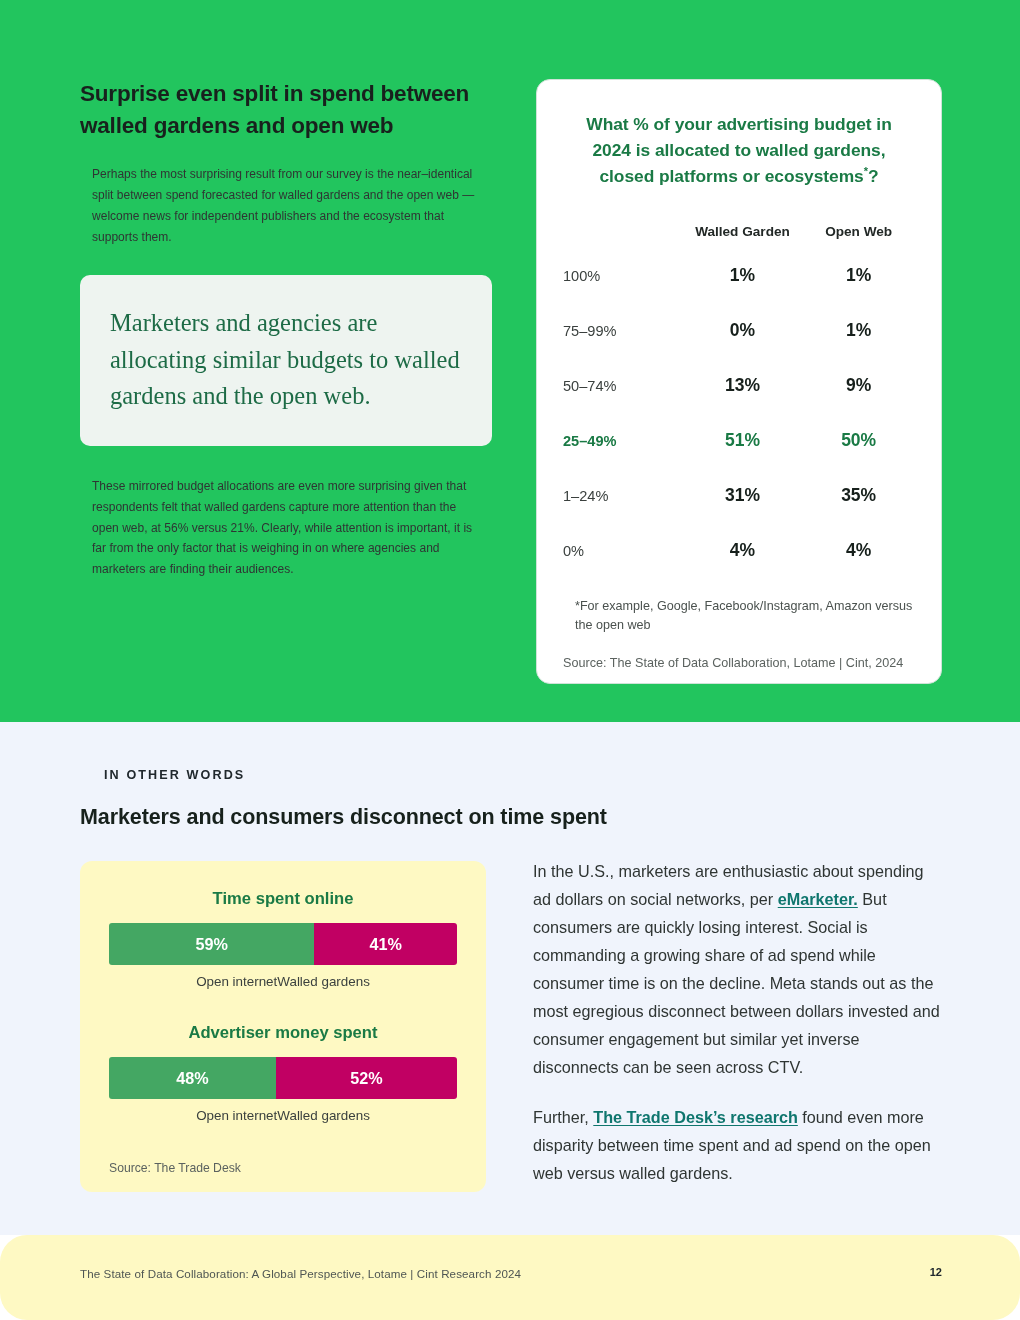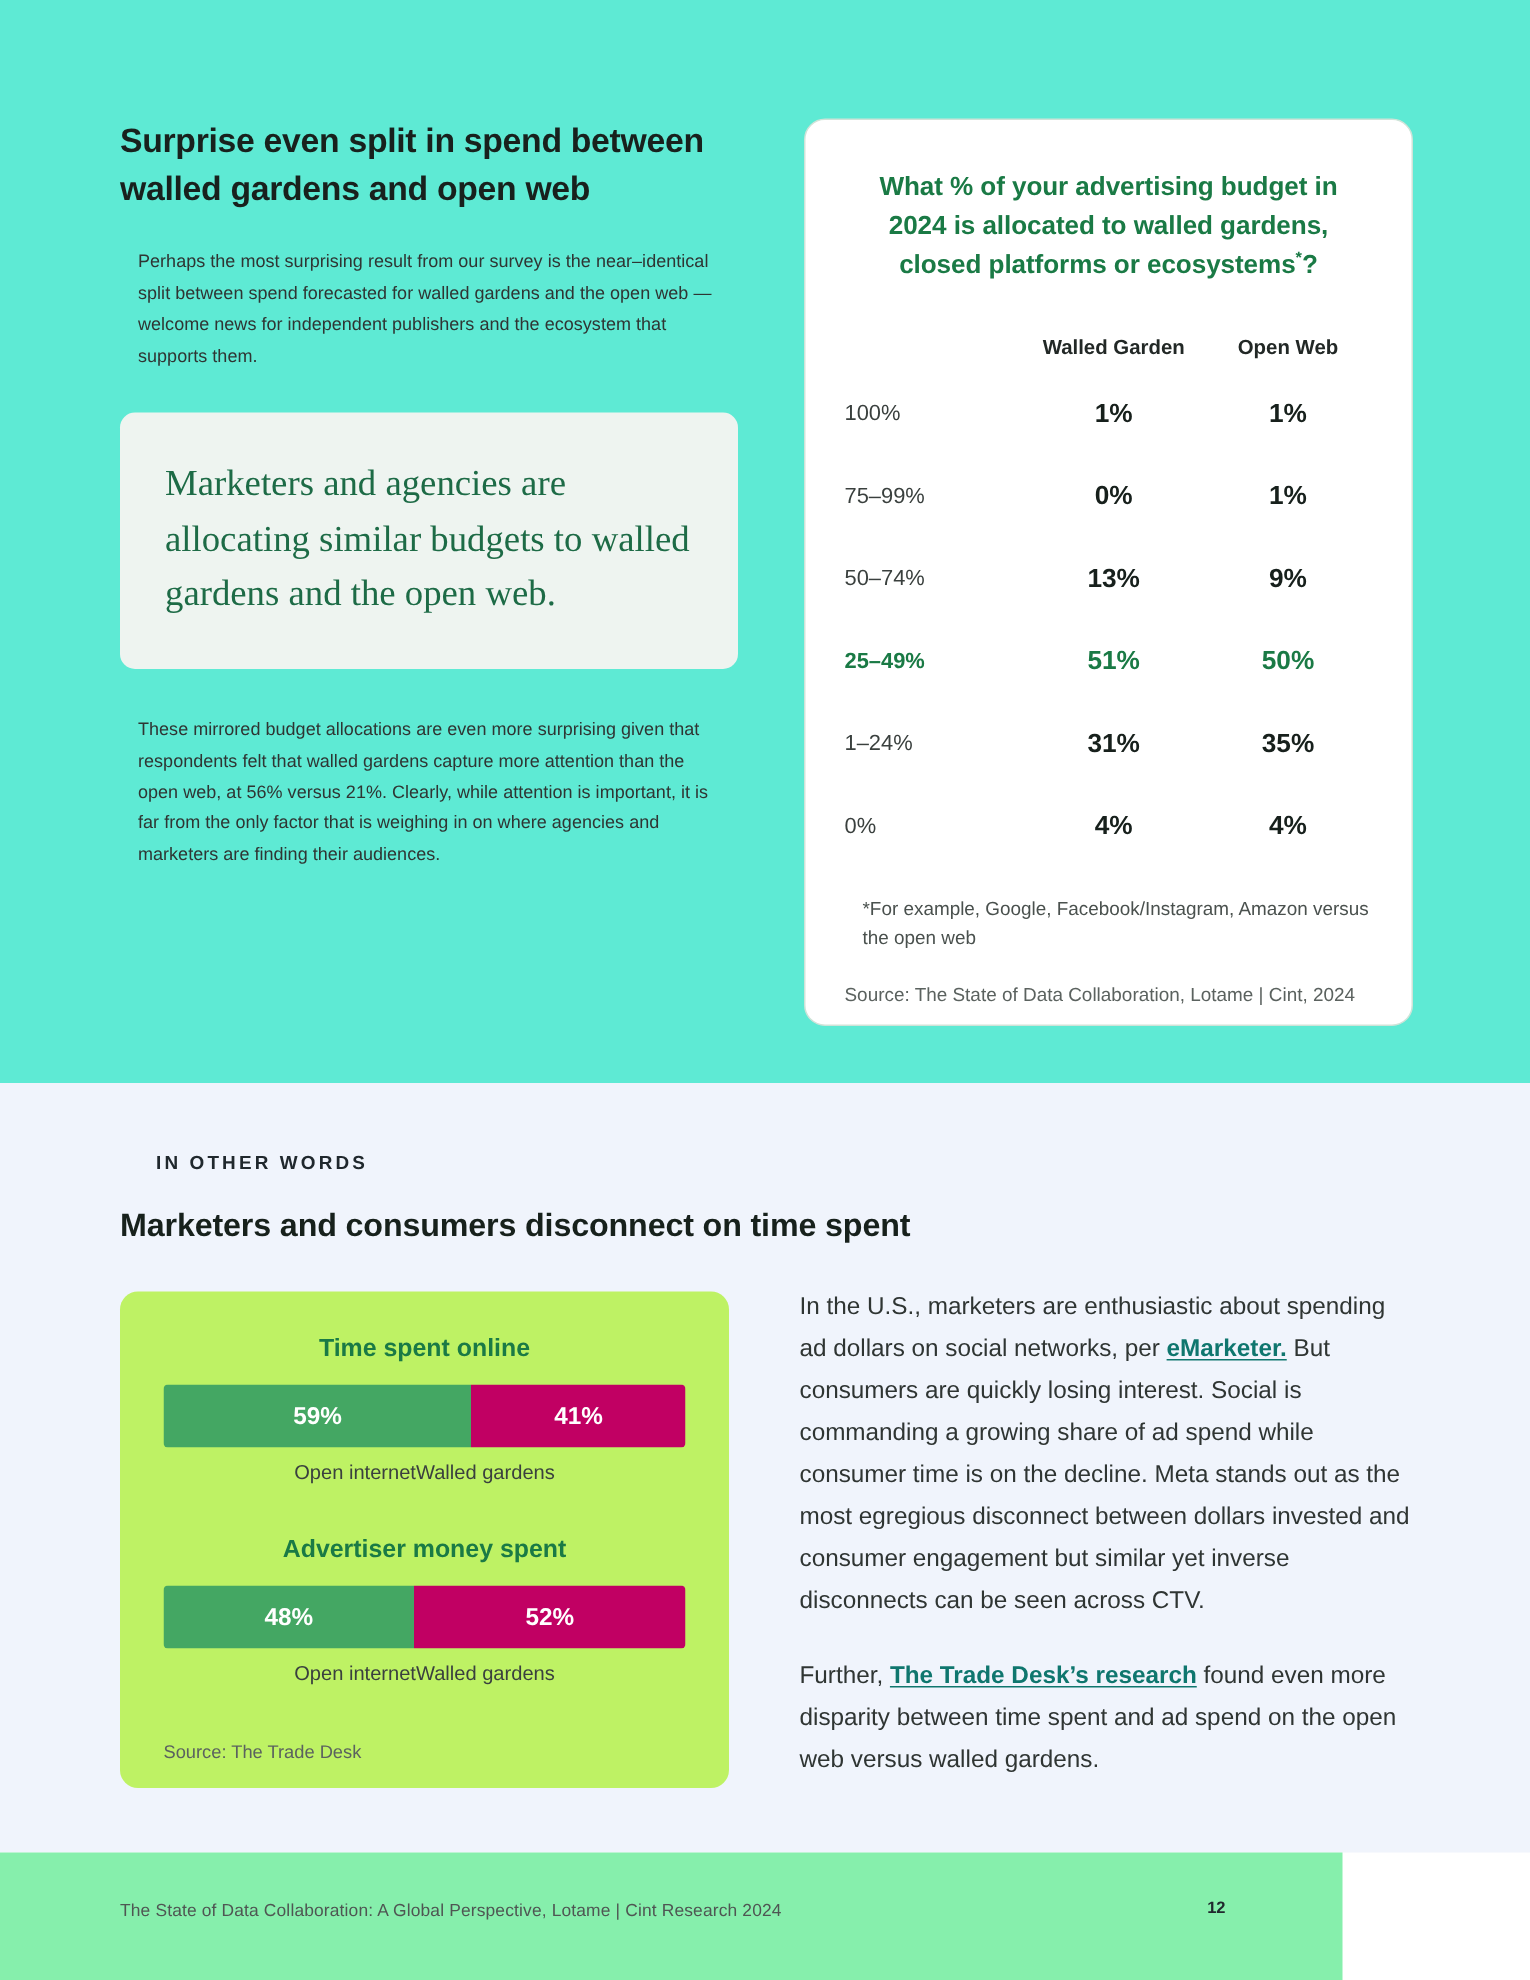--- a/index.html
+++ b/index.html
@@ -15,21 +15,21 @@
     color: #222826;
     overflow: hidden;
   }
 
   
   .top-section {
     position: absolute;
     left: 0; top: 0;
     width: 1020px;
     height: 722px;
-    background: #5eead4;
+    background: #22c55e;
   }
 
   .left-col {
     position: absolute;
     left: 80px;
     top: 78px;
     width: 418px;
   }
 
   .headline {
@@ -178,21 +178,21 @@
     letter-spacing: -0.1px;
   }
 
   
   .chart-card {
     position: absolute;
     left: 80px; top: 139px;
     width: 406px;
     height: 331px;
     box-sizing: border-box;
-    background: #bef264;
+    background: #fef9c3;
     border-radius: 12px;
     padding: 24px 29px 0 29px;
   }
   .chart-title {
     font-size: 16.6px;
     font-weight: bold;
     color: #1a7a45;
     text-align: center;
     margin: 4px 0 14px 0;
   }
@@ -250,23 +250,24 @@
     font-weight: bold;
     text-decoration: underline;
     text-underline-offset: 2px;
     text-align: right;
   }
 
   
   .footer {
     position: absolute;
     left: 0; top: 1235px;
-    width: 895px;
+    width: 1020px;
     height: 85px;
-    background: #86efac;
+    background: #fef9c3;
+    border-radius: 27px;
   }
   .footer-text {
     position: absolute;
     left: 80px; top: 32px;
     font-size: 11.6px;
     color: #4f5653;
     letter-spacing: 0.1px;
   }
   .footer-page {
     position: absolute;

